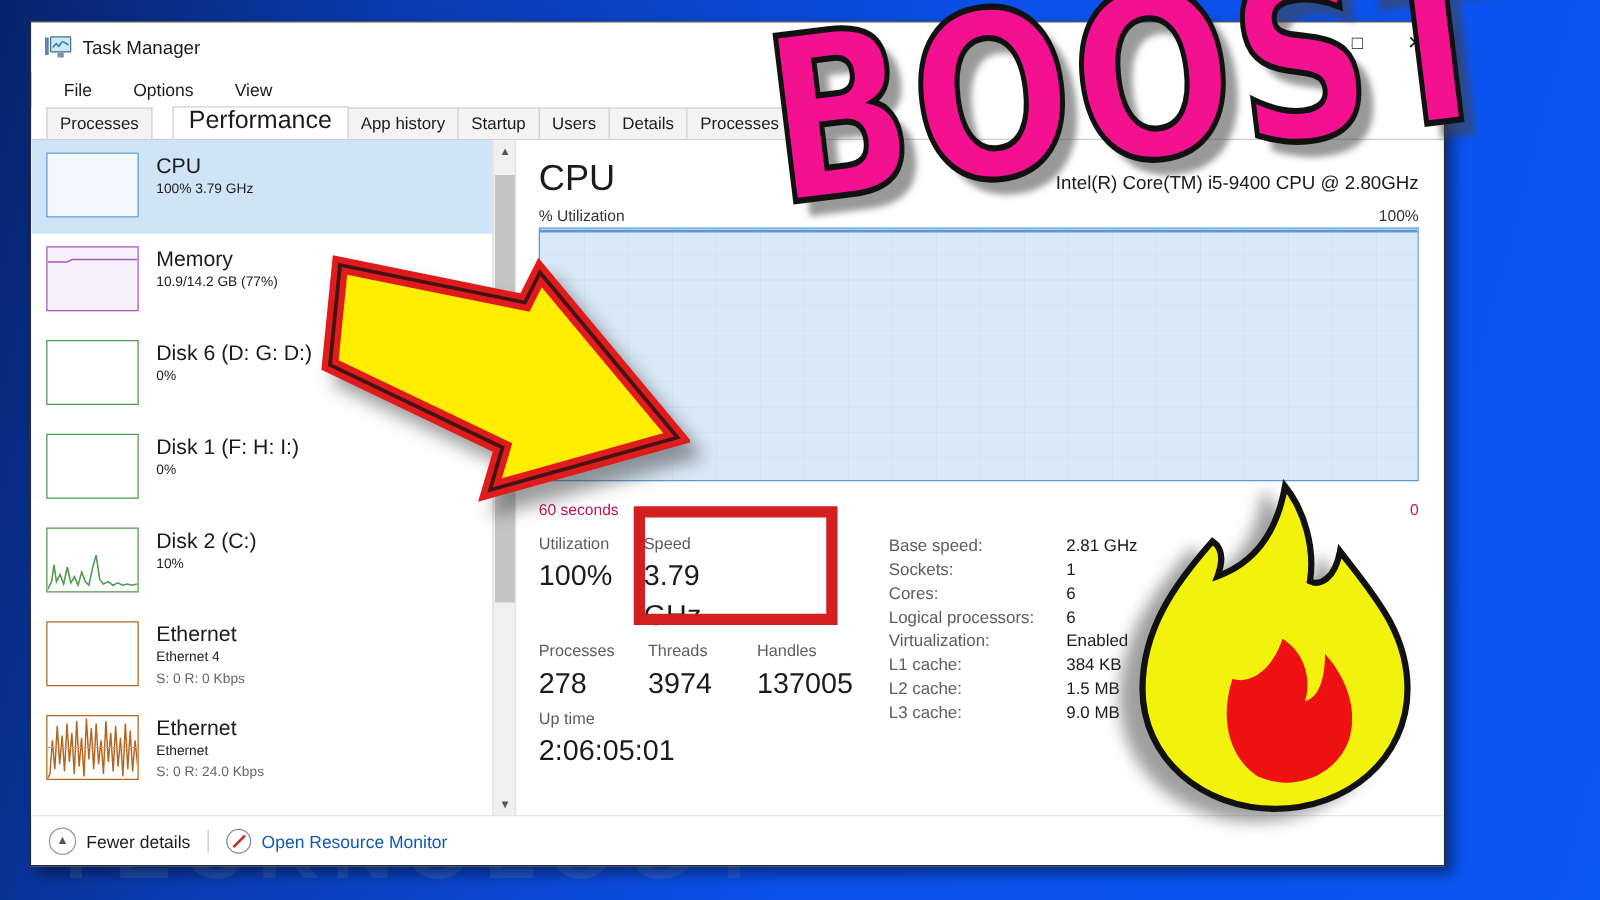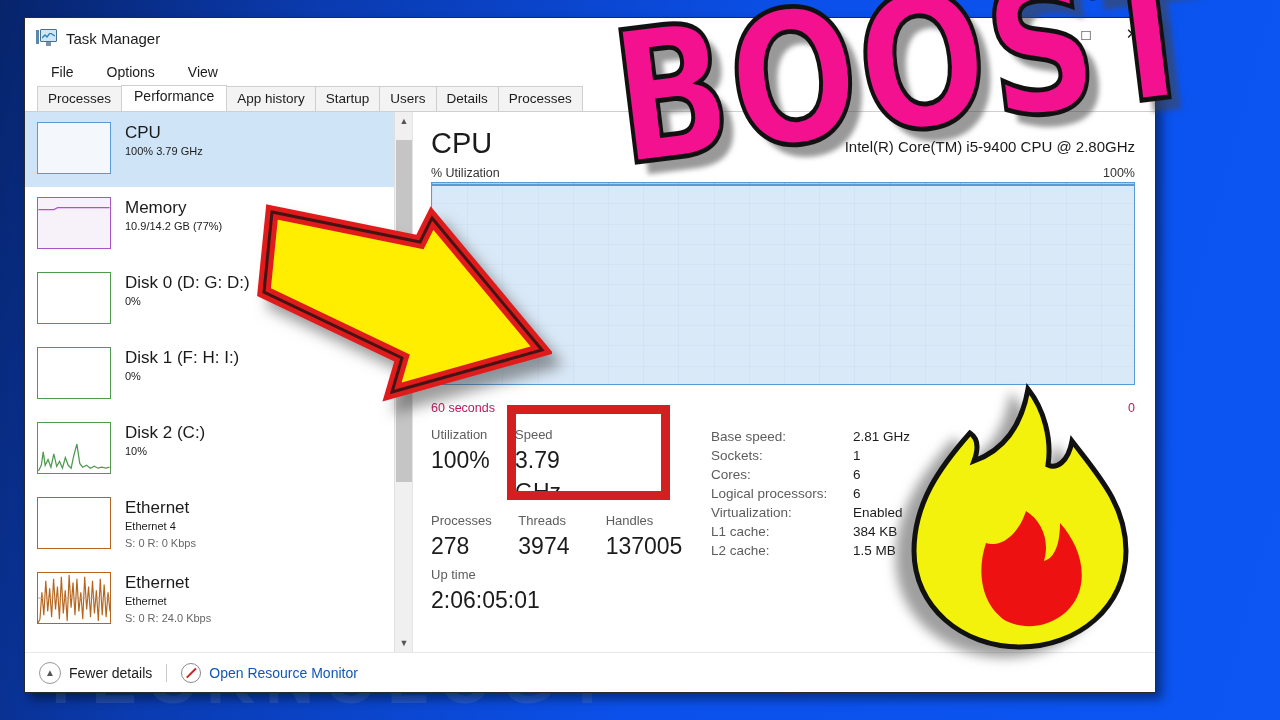--- a/index.html
+++ b/index.html
@@ -71,21 +71,21 @@
     height: 26px; flex: 0 0 26px; display: flex; align-items: flex-end;
     padding-left: 12px; border-bottom: 1px solid #cfcfcf; background: #ffffff;
     position: relative;
   }
   .tab {
     font-size: 13.5px; color: #1b1b1b; padding: 3px 10px 4px 10px; height: 25px;
     border: 1px solid #cfcfcf; border-bottom: none; background: #f3f3f3;
     margin-right: -1px; line-height: 17px; white-space: nowrap;
   }
   .tab.active { background: #ffffff; border-color:#cfcfcf; position: relative; z-index:2; height:26px;
-    font-size: 14px; padding: 2px 12px 4px 12px; }
+    font-size: 20px; padding: 2px 12px 4px 12px; margin-left: 17px; }
 
   
   #tm-body { flex: 1 1 auto; display: flex; min-height: 0; background: #ffffff; }
 
   
   #leftpane {
     width: 388px; flex: 0 0 388px; position: relative;
     border-right: 1px solid #e4e4e4; background: #fff; overflow: hidden;
   }
   .dev-item {
@@ -253,21 +253,21 @@
           </div>
           <div class="dev-txt">
             <div class="dev-name">Memory</div>
             <div class="dev-sub">10.9/14.2 GB (77%)</div>
           </div>
         </div>
 
         <div class="dev-item">
           <div class="dev-thumb" style="border:1.5px solid #4e9a4e;background:#fff;"></div>
           <div class="dev-txt">
-            <div class="dev-name">Disk 0 (D: G: D:)</div>
+            <div class="dev-name">Disk 6 (D: G: D:)</div>
             <div class="dev-sub">0%</div>
           </div>
         </div>
 
         <div class="dev-item">
           <div class="dev-thumb" style="border:1.5px solid #4e9a4e;background:#fff;"></div>
           <div class="dev-txt">
             <div class="dev-name">Disk 1 (F: H: I:)</div>
             <div class="dev-sub">0%</div>
           </div>
@@ -409,20 +409,24 @@
                 <span class="k">Virtualization:</span>
                 <span class="v">Enabled</span>
               </div>
             <div class="spec">
                 <span class="k">L1 cache:</span>
                 <span class="v">384 KB</span>
               </div>
             <div class="spec">
                 <span class="k">L2 cache:</span>
                 <span class="v">1.5 MB</span>
+              </div>
+            <div class="spec">
+                <span class="k">L3 cache:</span>
+                <span class="v">9.0 MB</span>
               </div>
           </div>
         </div>
       </div>
     </div>
 
     <div id="footer">
       <div id="chev">▲</div>
       <span id="fewer">Fewer details</span>
       <div id="fsep"></div>

